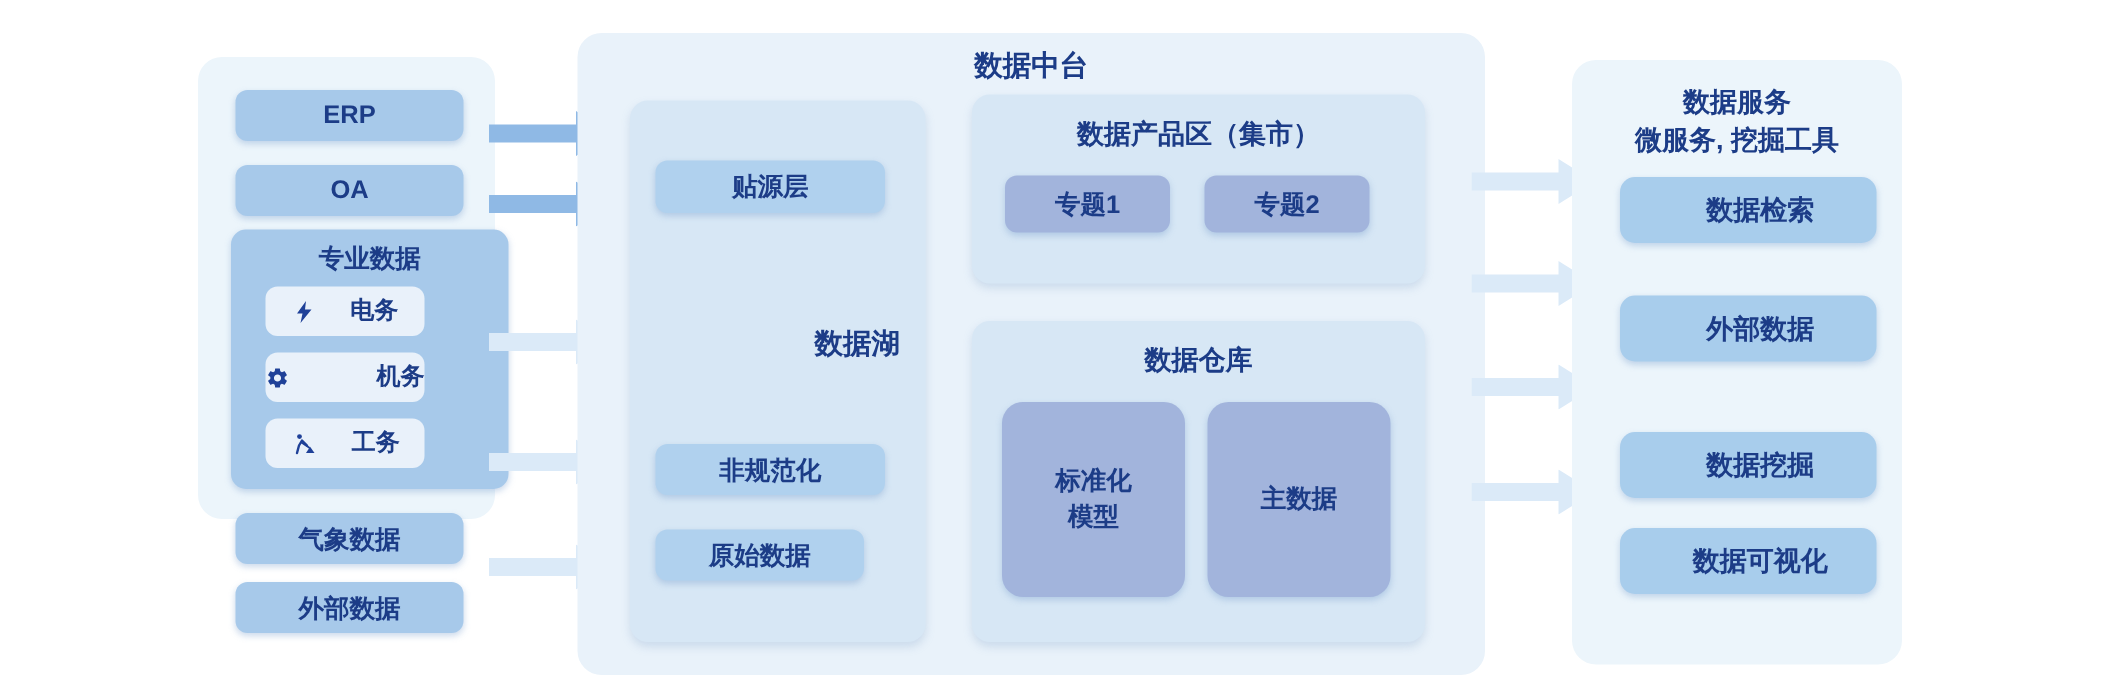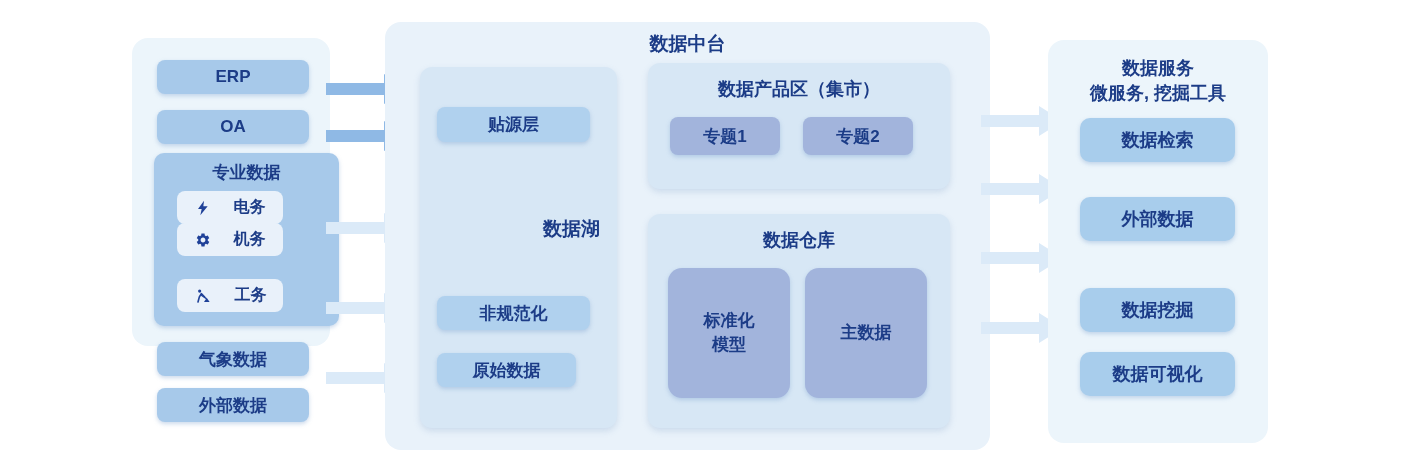--- a/index.html
+++ b/index.html
@@ -18,21 +18,21 @@
   }
   .box {
     position: absolute; display: flex; align-items: center; justify-content: center;
     border-radius: 8px; font-weight: bold; font-size: 17px;
     box-shadow: 0 2px 4px rgba(110,150,200,0.35);
     color: var(--text-navy, #1c3c87);
   }
   .box-mid   { background: var(--box-medium, #a7c9ea); }
   .box-lake  { background: var(--box-lake, #b0d1ee); }
   .box-topic { background: var(--box-periwinkle, #a2b4dc); width: 110px; height: 38px; top: 54px; }
-  .box-service { background: var(--box-service, #a8cdec); left: 32px; width: 155px; height: 44px; border-radius: 10px; font-size: 18px; }
+  .box-service { background: var(--box-service, #a8cdec); left: 32px; width: 155px; height: 44px; border-radius: 10px; font-size: 18px; padding-left: 16px; }
   .bigbox {
     position: absolute; top: 54px; width: 122px; height: 130px; border-radius: 14px;
     background: var(--box-periwinkle, #a2b4dc);
     display: flex; flex-direction: column; align-items: center; justify-content: center;
     font-weight: bold; font-size: 17px; line-height: 1.4; text-align: center;
     box-shadow: 0 2px 4px rgba(110,150,200,0.35);
   }
   .group {
     position: absolute; left: 22px; top: 115px; width: 152px; height: 173px;
     background: var(--box-medium, #a7c9ea); border-radius: 10px;
@@ -75,21 +75,21 @@
 
       <div class="subbox" style="top:38px;">
         <span>
           <svg width="16" height="16" viewBox="0 0 24 24">
             <path class="icon-fill" d="M13.5 1 L4.5 13.5 H10 L8 23 L19 9.5 H12.5 Z"></path>
           </svg>
         </span>
         <span>电务</span>
       </div>
 
-      <div class="subbox" style="top:70px;">
+      <div class="subbox" style="top:82px;justify-content:space-between;">
         <span>
           <svg width="16" height="16" viewBox="0 0 24 24">
             <path class="icon-fill" d="M19.14 12.94c.04-.3.06-.61.06-.94s-.02-.64-.07-.94l2.03-1.58c.18-.14.23-.41.12-.61l-1.92-3.32c-.12-.22-.37-.29-.59-.22l-2.39.96c-.5-.38-1.03-.7-1.62-.94L14.4 2.81c-.04-.24-.24-.41-.48-.41h-3.84c-.24 0-.43.17-.47.41L9.25 5.35c-.59.24-1.13.57-1.62.94l-2.39-.96c-.22-.08-.47 0-.59.22L2.74 8.87c-.12.21-.08.47.12.61l2.03 1.58c-.05.3-.09.63-.09.94s.02.64.07.94l-2.03 1.58c-.18.14-.23.41-.12.61l1.92 3.32c.12.22.37.29.59.22l2.39-.96c.5.38 1.03.7 1.62.94l.36 2.54c.05.24.24.41.48.41h3.84c.24 0 .44-.17.47-.41l.36-2.54c.59-.24 1.13-.56 1.62-.94l2.39.96c.22.08.47 0 .59-.22l1.92-3.32c.12-.22.07-.47-.12-.61l-2.01-1.58zM12 15.6c-1.98 0-3.6-1.62-3.6-3.6s1.62-3.6 3.6-3.6 3.6 1.62 3.6 3.6-1.62 3.6-3.6 3.6z"></path>
           </svg>
         </span>
         <span>机务</span>
       </div>
 
       <div class="subbox" style="top:126px;">
         <span>

